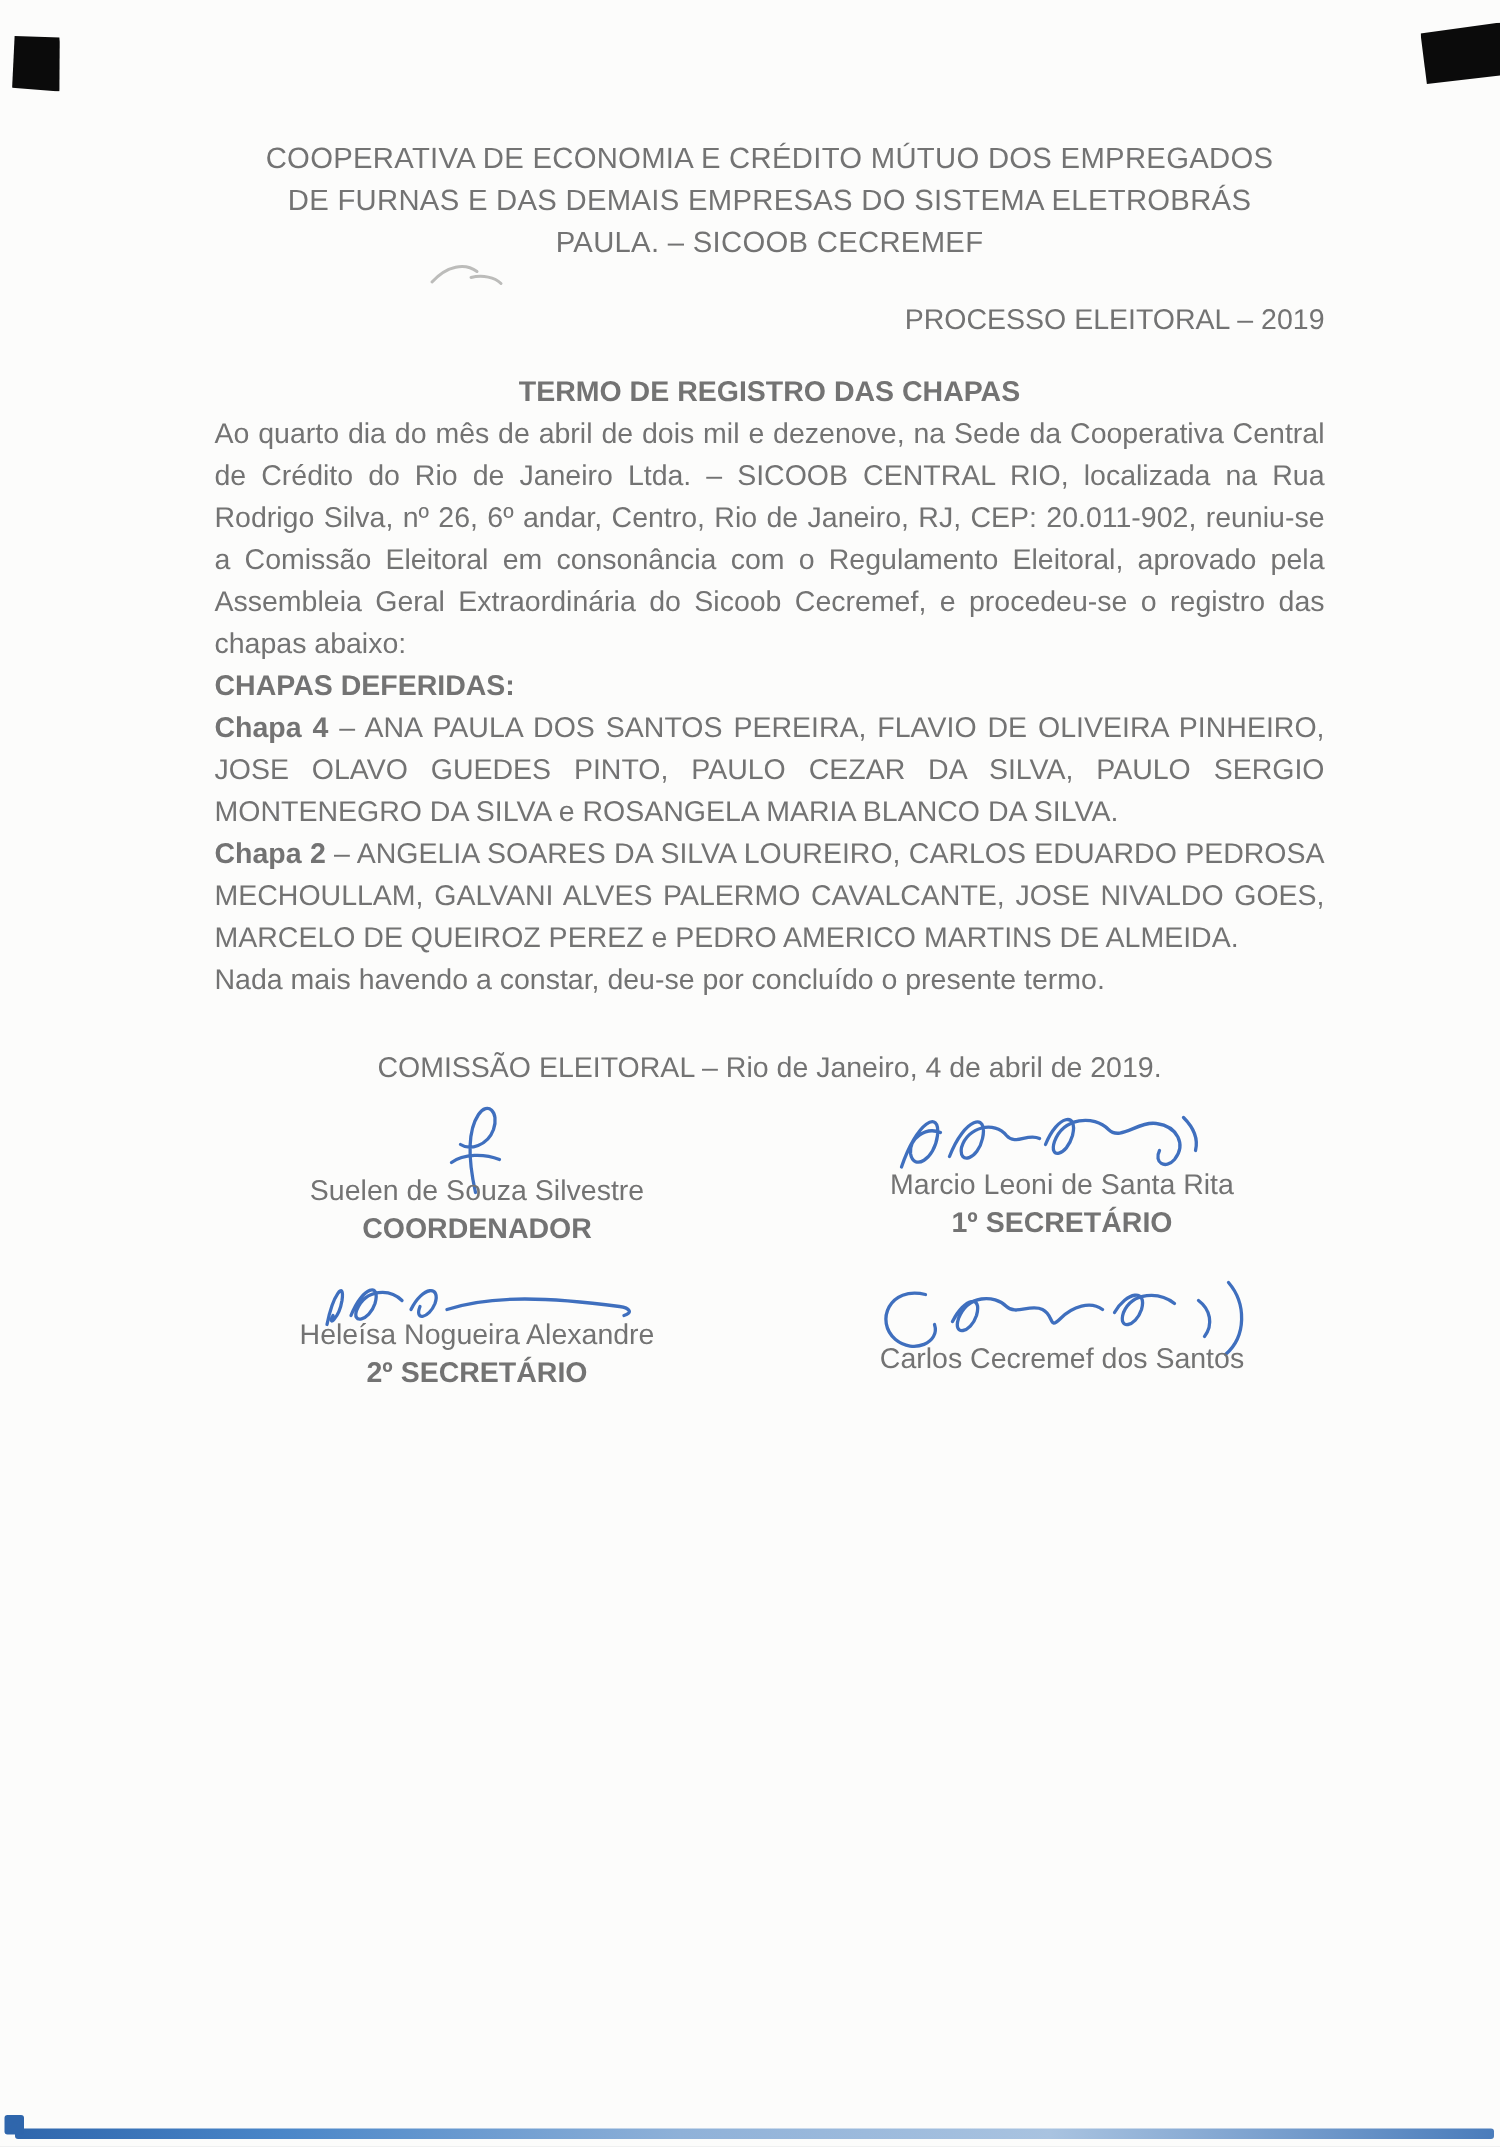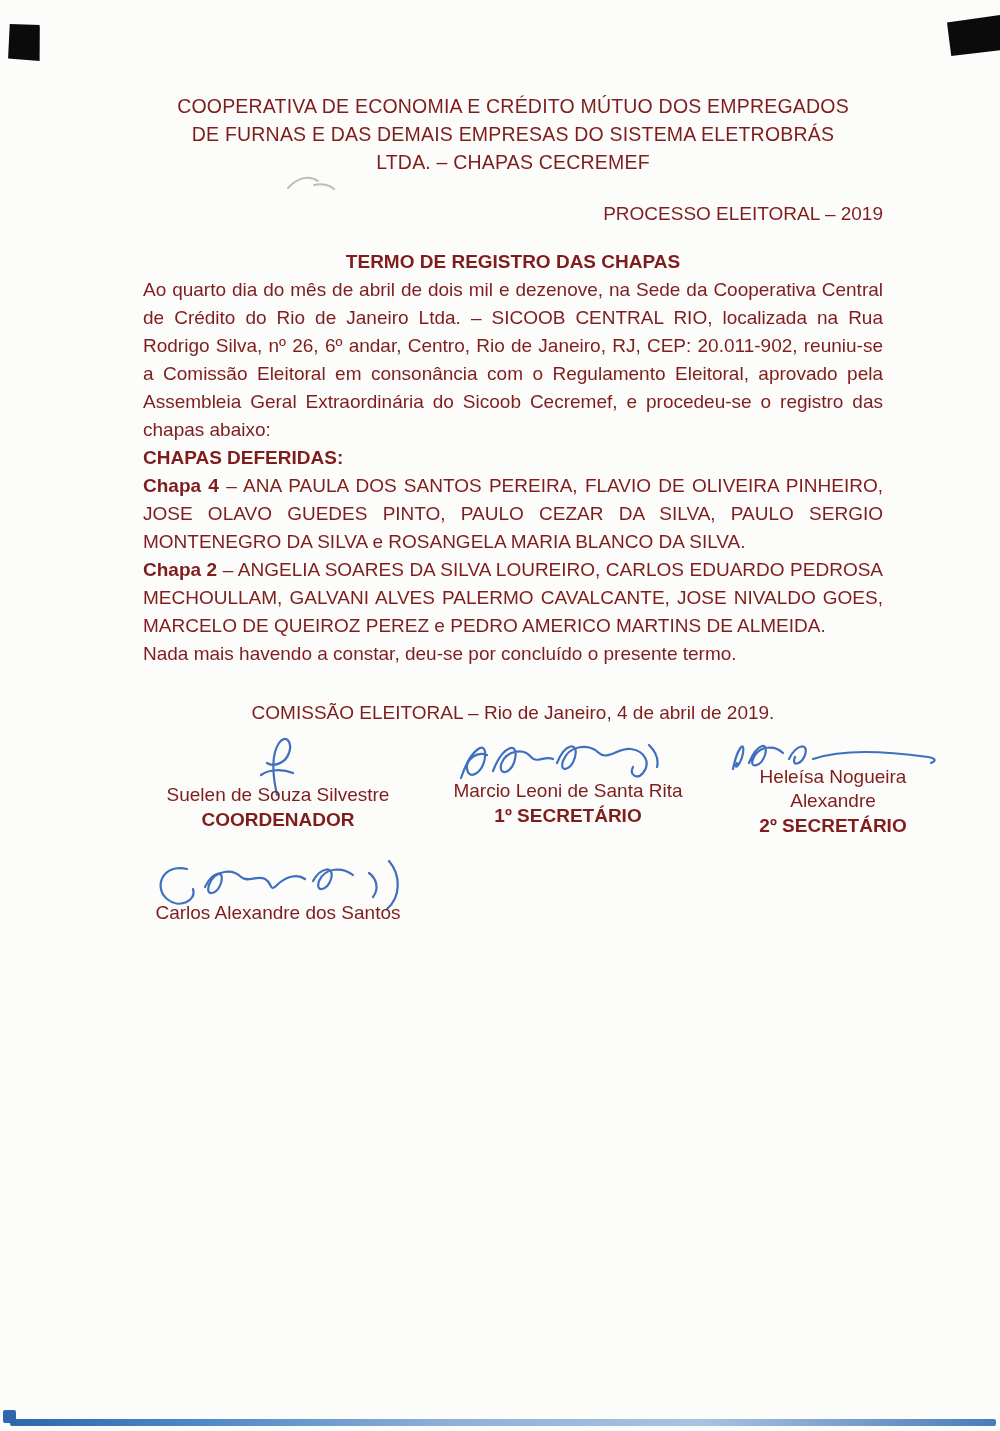--- a/index.html
+++ b/index.html
@@ -27,21 +27,21 @@
   .intro   { margin-top:20px; }
   .section-heading { font-weight:bold; }
   .chapa   { margin-top:30px; }
   .chapa b { font-weight:bold; }
   .closing { margin-top:34px; text-align:left; }
   .commission { margin-top:31px; text-align:center; }
 
   .sig-grid {
     margin-top:6px;
     display:grid;
-    grid-template-columns:1fr 1fr 1fr;
+    grid-template-columns:1fr 1fr;
     column-gap:40px;
     row-gap:14px;
   }
   .sig-cell { text-align:center; }
   .signature { display:block; margin:0 auto -16px auto; }
   .signature path {
     fill:none;
     stroke:var(--ink,#3f6fbe);
     stroke-width:2.2;
     stroke-linecap:round;
@@ -70,36 +70,36 @@
   .mark-bottom-left {
     position:absolute; left:3px; bottom:8px; width:13px; height:13px;
     background:#2f66ac; border-radius:2px;
   }
   .pencil-mark { position:absolute; left:284px; top:168px; }
   .pencil-mark path { fill:none; stroke:#bcbcba; stroke-width:2; stroke-linecap:round; }
 </style>
 </head>
 <body>
 
-<div class="page" style="color: #7f1d1d;">
+<div class="page" style="color: #737373;">
 
   <div class="mark-top-left"></div>
   <div class="mark-top-right"></div>
   <div class="mark-bottom-strip"></div>
   <div class="mark-bottom-left"></div>
   <svg class="pencil-mark" width="56" height="30" viewBox="0 0 56 30">
     <path d="M4,20 C14,9 26,7 34,13 M30,17 C38,15 46,17 50,21"></path>
   </svg>
 
   <div class="content">
 
     <div class="doc-title">
       <div>COOPERATIVA DE ECONOMIA E CRÉDITO MÚTUO DOS EMPREGADOS</div>
       <div>DE FURNAS E DAS DEMAIS EMPRESAS DO SISTEMA ELETROBRÁS</div>
-      <div>LTDA. – CHAPAS CECREMEF</div>
+      <div>PAULA. – SICOOB CECREMEF</div>
     </div>
 
     <div class="subtitle">PROCESSO ELEITORAL – 2019</div>
 
     <div class="heading">TERMO DE REGISTRO DAS CHAPAS</div>
 
     <p class="body-par intro">Ao quarto dia do mês de abril de dois mil e dezenove, na Sede da Cooperativa Central de Crédito do Rio de Janeiro Ltda. – SICOOB CENTRAL RIO, localizada na Rua Rodrigo Silva, nº 26, 6º andar, Centro, Rio de Janeiro, RJ, CEP: 20.011-902, reuniu-se a Comissão Eleitoral em consonância com o Regulamento Eleitoral, aprovado pela Assembleia Geral Extraordinária do Sicoob Cecremef, e procedeu-se o registro das chapas abaixo:</p>
 
     <div class="section-heading">CHAPAS DEFERIDAS:</div>
 
@@ -145,19 +145,19 @@
       </div>
 
       <div class="sig-cell">
         <svg class="signature" width="270" height="64" viewBox="0 0 270 64">
           <path d="M44,16 C20,10 10,34 24,46 C36,56 54,48 50,36"></path>
           <path d="M62,34 C70,18 82,16 78,30 C74,42 62,44 66,32 C72,16 90,16 98,24 C104,30 114,22 122,26 C130,30 126,40 134,32 C142,24 154,20 162,26"></path>
           <path d="M170,28 C178,14 192,12 188,26 C184,38 172,40 176,28 C182,14 200,14 210,22"></path>
           <path d="M226,20 C234,26 236,36 230,44"></path>
           <path d="M246,8 C258,22 258,44 244,56"></path>
         </svg>
-        <div class="sig-name">Carlos Alexandre dos Santos</div>
+        <div class="sig-name">Carlos Cecremef dos Santos</div>
       </div>
 
     </div>
 
   </div>
 </div>
 
 </body></html>

